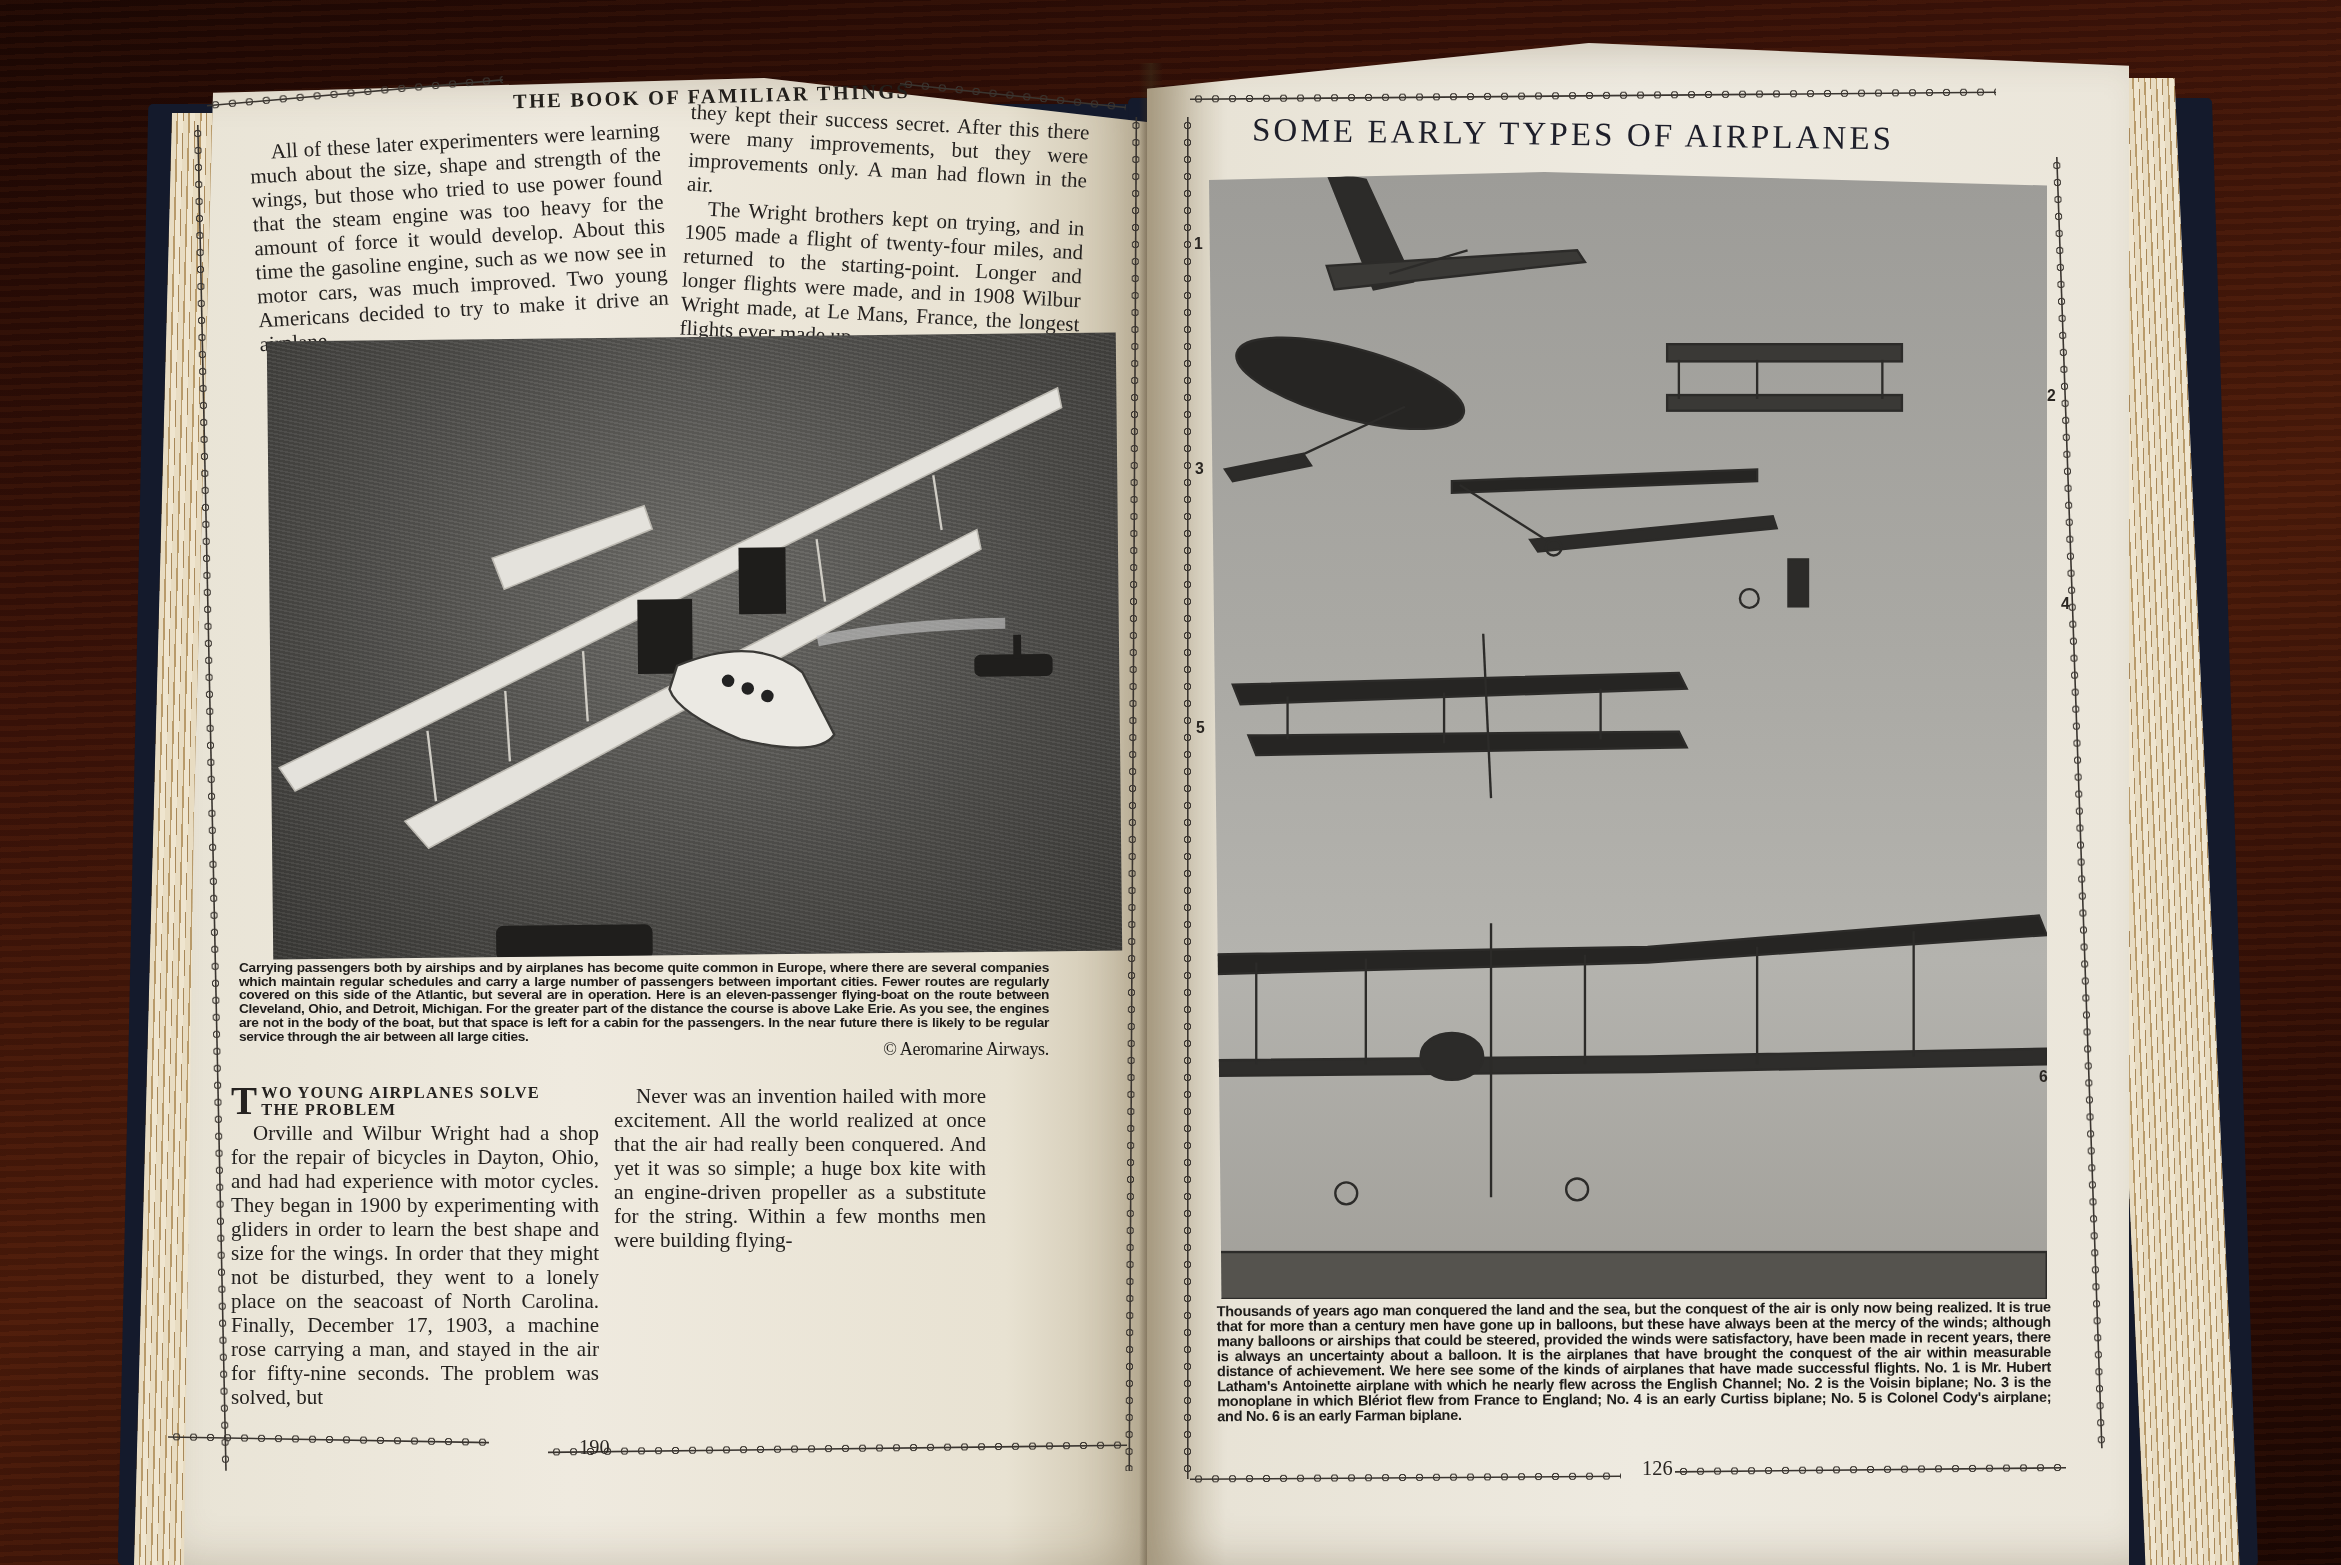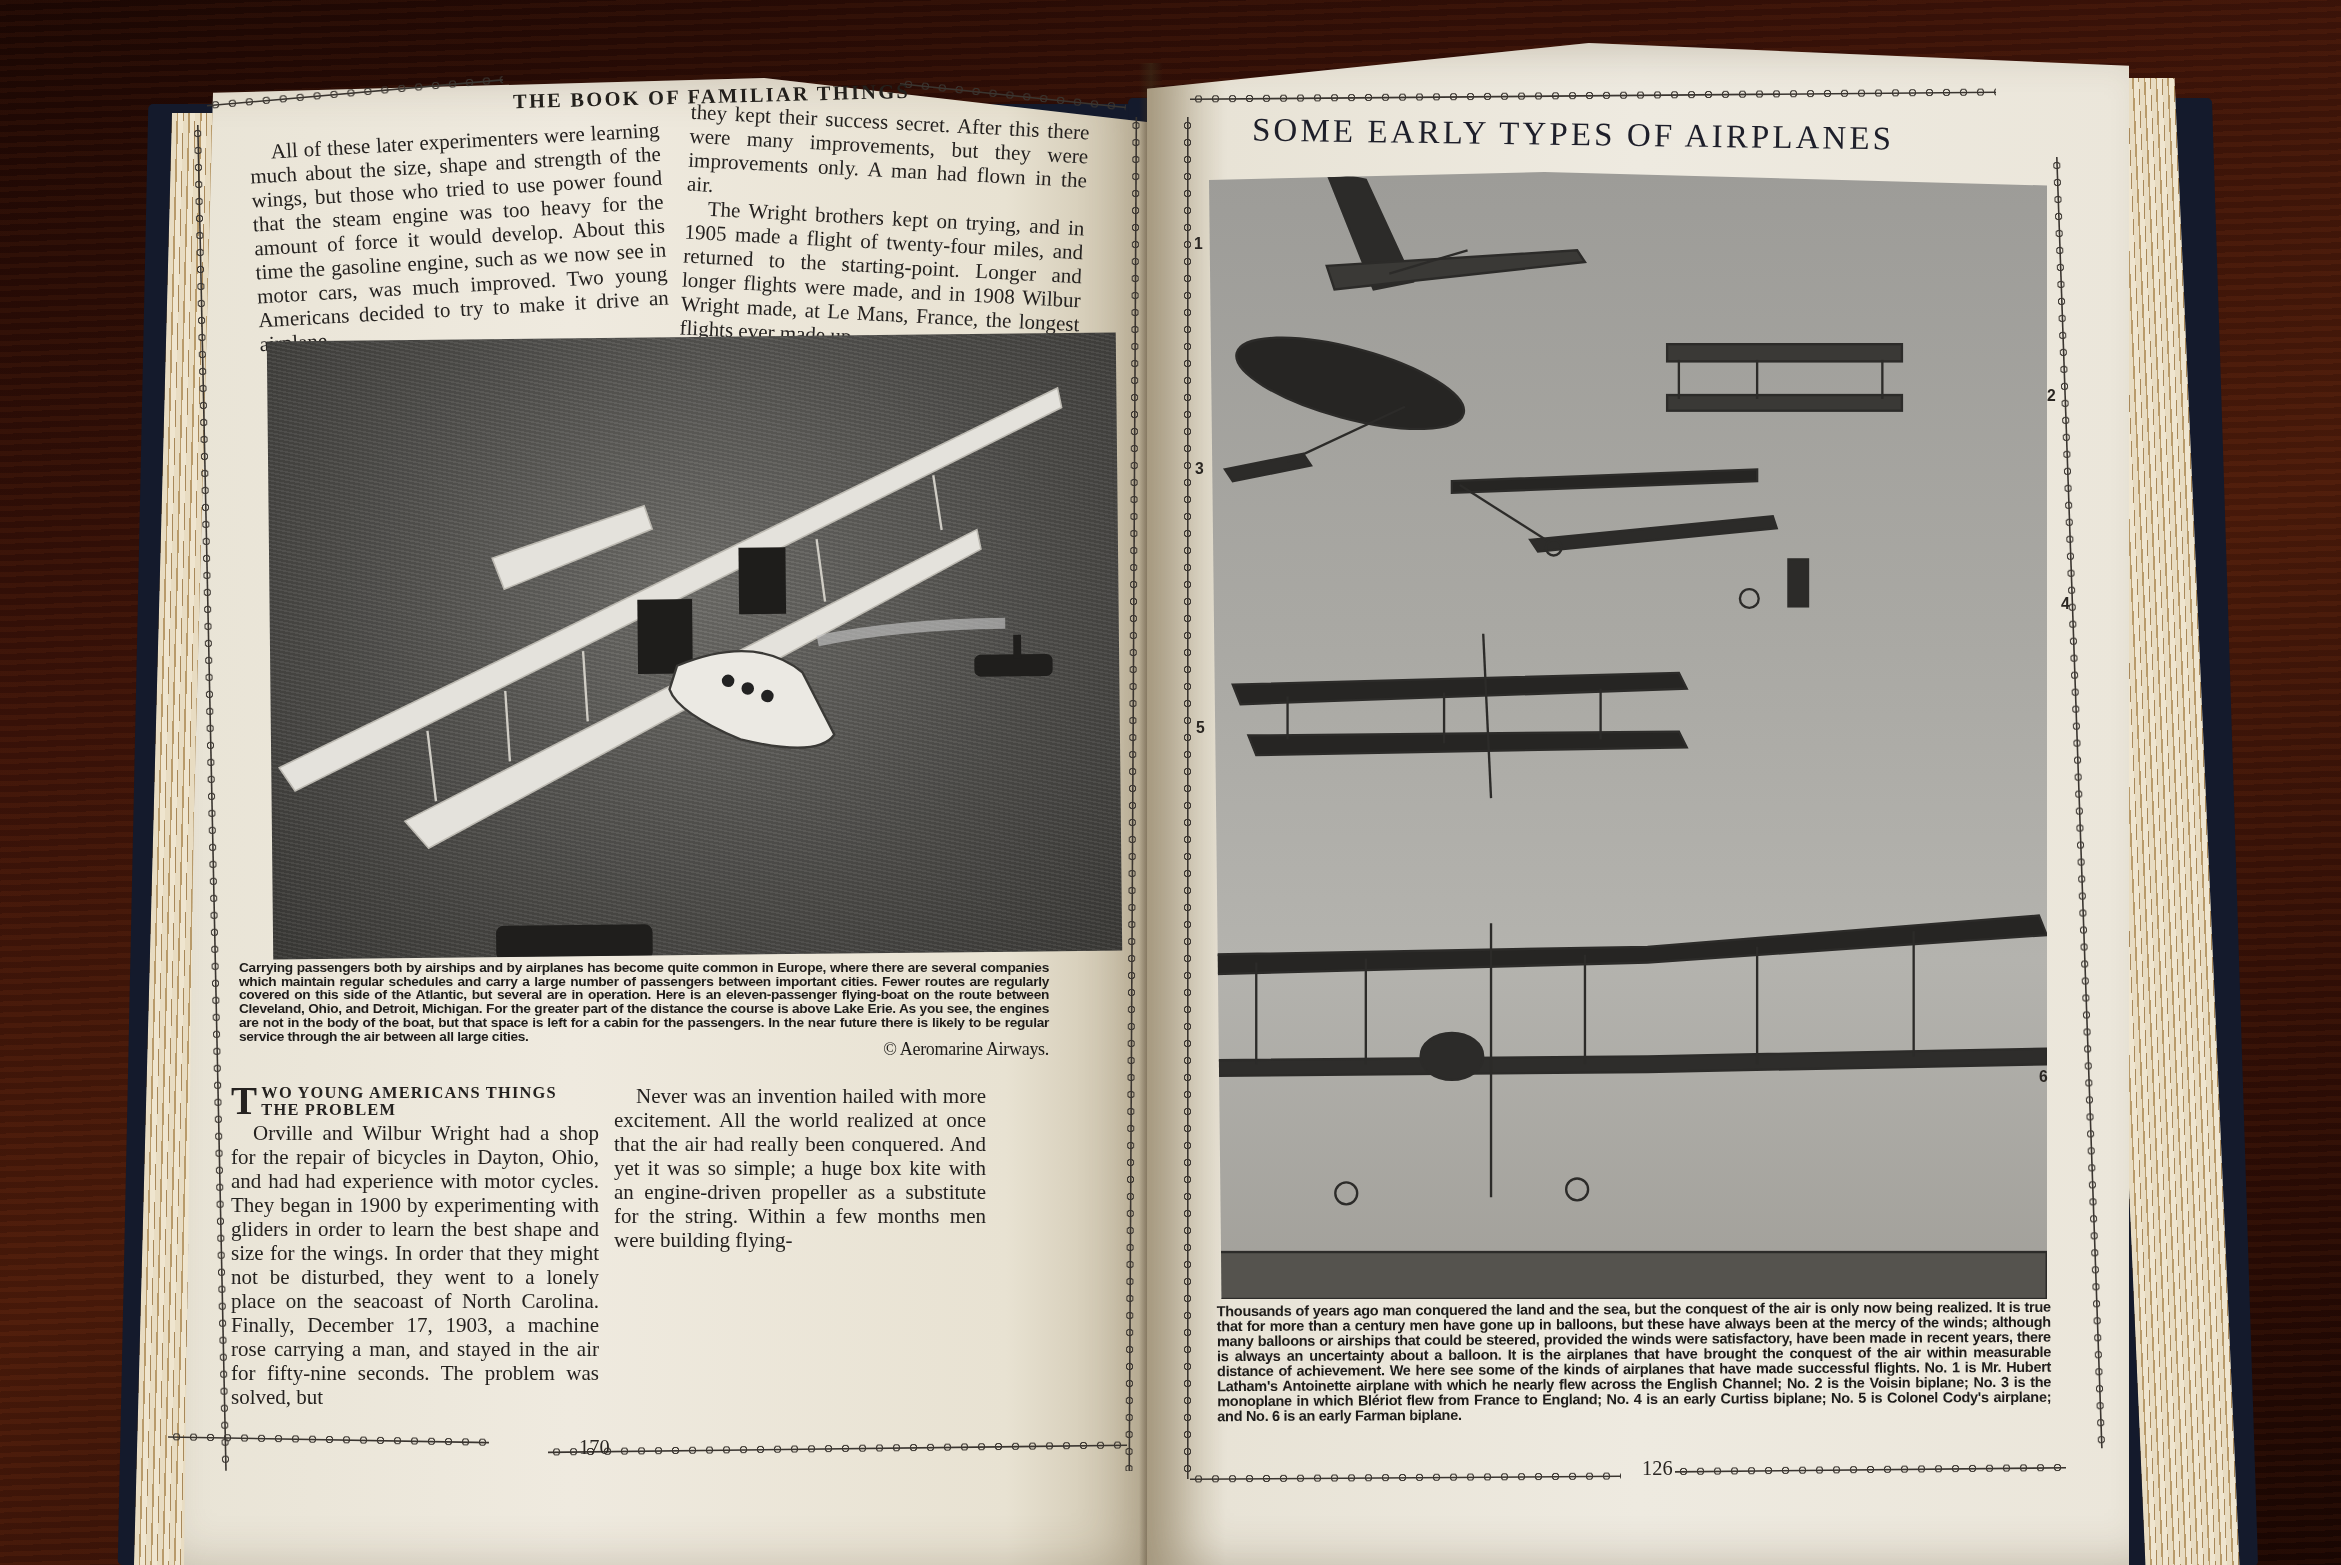--- a/index.html
+++ b/index.html
@@ -113,30 +113,30 @@
 </div>
 
 <div class="caption caption-left">
   <span>Carrying passengers both by airships and by airplanes has become quite common in Europe, where there are several companies which maintain regular schedules and carry a large number of passengers between important cities. Fewer routes are regularly covered on this side of the Atlantic, but several are in operation. Here is an eleven-passenger flying-boat on the route between Cleveland, Ohio, and Detroit, Michigan. For the greater part of the distance the course is above Lake Erie. As you see, the engines are not in the body of the boat, but that space is left for a cabin for the passengers. In the near future there is likely to be regular service through the air between all large cities.</span>
   <span class="credit">© Aeromarine Airways.</span>
 </div>
 
 <div class="col" style="left:231px;top:1084px;width:368px;">
   <div class="subhead">
     <span class="dropcap">T</span>
-    <span>WO YOUNG AMERICANS THINGS</span><br>
+    <span>WO YOUNG AIRPLANES SOLVE</span><br>
     <span>THE PROBLEM</span>
   </div>
   <p>Orville and Wilbur Wright had a shop for the repair of bicycles in Dayton, Ohio, and had had experience with motor cycles. They began in 1900 by experimenting with gliders in order to learn the best shape and size for the wings. In order that they might not be disturbed, they went to a lonely place on the seacoast of North Carolina. Finally, December 17, 1903, a machine rose carrying a man, and stayed in the air for fifty-nine seconds. The problem was solved, but</p>
 </div>
 <div class="col" style="left:614px;top:1084px;width:372px;">
   <p>Never was an invention hailed with more excitement. All the world realized at once that the air had really been conquered. And yet it was so simple; a huge box kite with an engine-driven propeller as a substitute for the string. Within a few months men were building flying-</p>
 </div>
 
-<div class="folio" style="left:579px;top:1436px;">170</div>
+<div class="folio" style="left:579px;top:1436px;">190</div>
 
 <div class="gutter"></div>
 
 <div class="page page-right"></div>
 
 <div class="border diamond-h" style="left:1190px;top:90px;width:806px;transform:rotate(-0.5deg);"></div>
 <div class="border diamond-v" style="left:1182px;top:117px;height:1362px;"></div>
 <div class="border diamond-v" style="left:2051px;top:157px;height:1292px;transform:rotate(-2deg);transform-origin:top;"></div>
 <div class="border diamond-h" style="left:1190px;top:1472px;width:431px;transform:rotate(-0.4deg);"></div>
 <div class="border diamond-h" style="left:1675px;top:1464px;width:391px;transform:rotate(-0.6deg);"></div>

